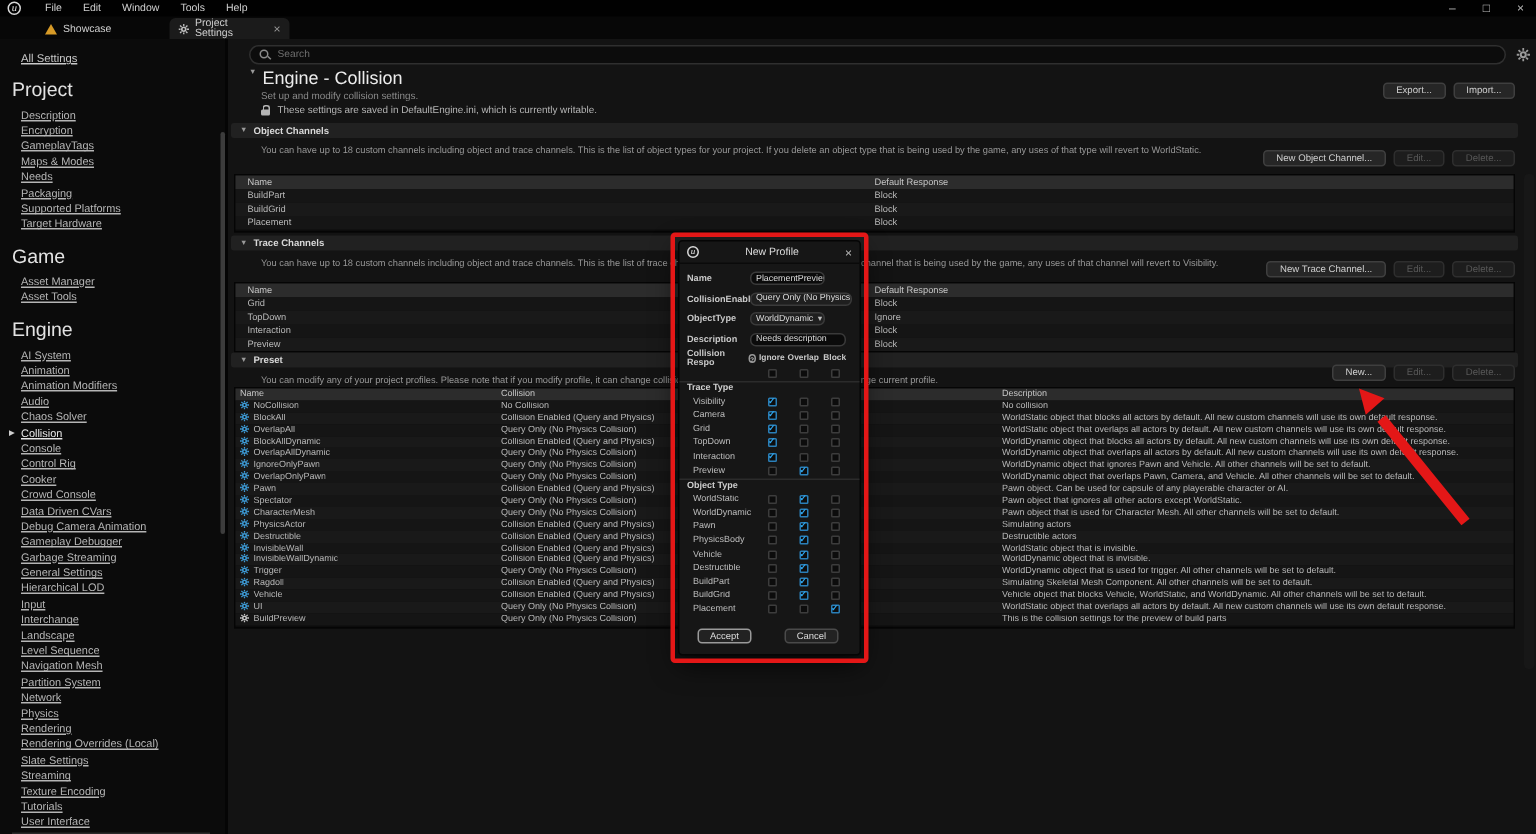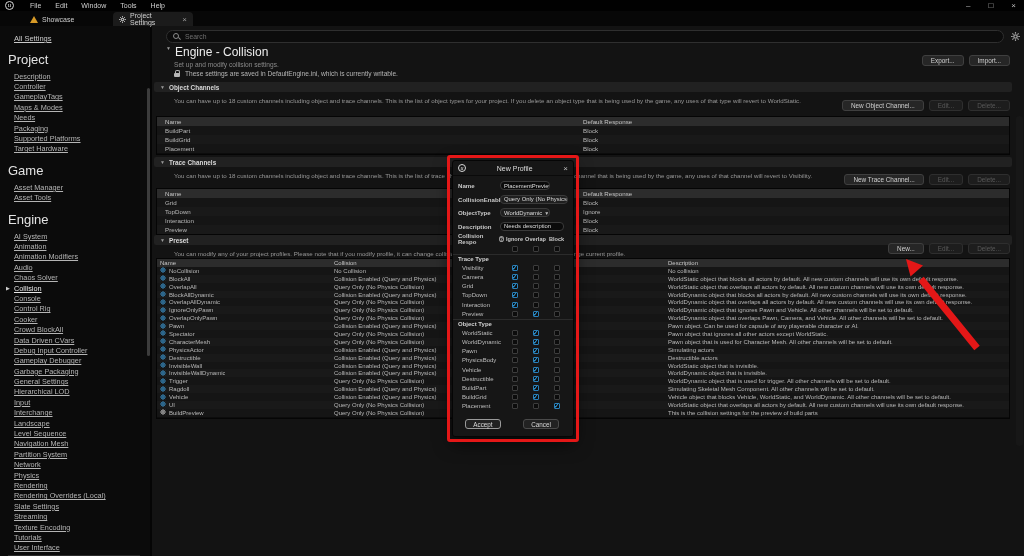--- a/index.html
+++ b/index.html
@@ -179,21 +179,21 @@
   </div>
 
   <div class="sidebar">
     <div class="sb-all">All Settings</div>
     <div id="sidebar-sections">
         <div class="sb-sec-title">Project</div>
         <div class="sb-item">
           <span class="sb-item-label">Description</span>
         </div>
         <div class="sb-item">
-          <span class="sb-item-label">Controller</span>
+          <span class="sb-item-label">Encryption</span>
         </div>
         <div class="sb-item">
           <span class="sb-item-label">GameplayTags</span>
         </div>
         <div class="sb-item">
           <span class="sb-item-label">Maps &amp; Modes</span>
         </div>
         <div class="sb-item">
           <span class="sb-item-label">Needs</span>
         </div>
@@ -236,33 +236,33 @@
         <div class="sb-item">
           <span class="sb-item-label">Console</span>
         </div>
         <div class="sb-item">
           <span class="sb-item-label">Control Rig</span>
         </div>
         <div class="sb-item">
           <span class="sb-item-label">Cooker</span>
         </div>
         <div class="sb-item">
-          <span class="sb-item-label">Crowd BlockAll</span>
+          <span class="sb-item-label">Crowd Console</span>
         </div>
         <div class="sb-item">
           <span class="sb-item-label">Data Driven CVars</span>
         </div>
         <div class="sb-item">
-          <span class="sb-item-label">Debug Input Controller</span>
+          <span class="sb-item-label">Debug Camera Animation</span>
         </div>
         <div class="sb-item">
           <span class="sb-item-label">Gameplay Debugger</span>
         </div>
         <div class="sb-item">
-          <span class="sb-item-label">Garbage Packaging</span>
+          <span class="sb-item-label">Garbage Streaming</span>
         </div>
         <div class="sb-item">
           <span class="sb-item-label">General Settings</span>
         </div>
         <div class="sb-item">
           <span class="sb-item-label">Hierarchical LOD</span>
         </div>
         <div class="sb-item">
           <span class="sb-item-label">Input</span>
         </div>

